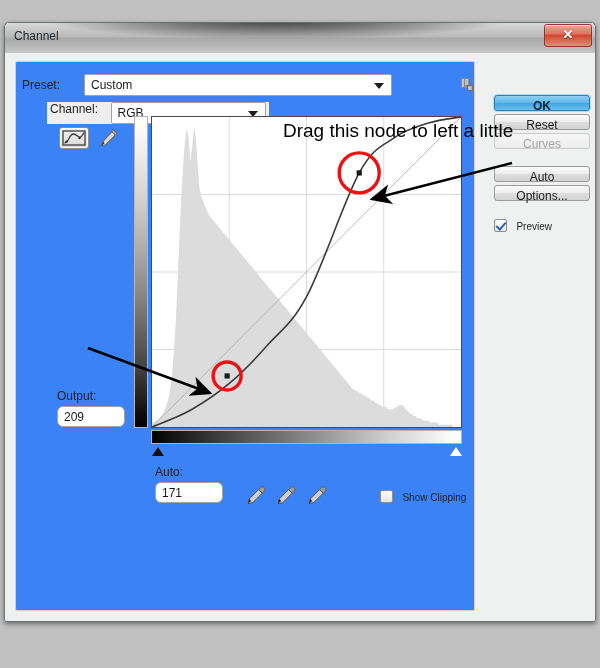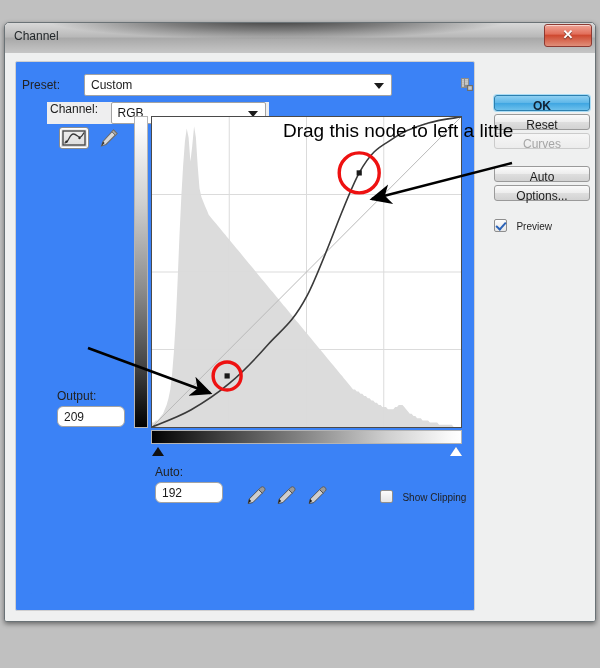--- a/index.html
+++ b/index.html
@@ -425,21 +425,21 @@
           <div id="white-point"></div>
         </div>
 
         <div id="output-block">
           <div class="num-label">Output:</div>
           <div class="num-field">209</div>
         </div>
 
         <div id="input-block">
           <div class="num-label">Auto:</div>
-          <div class="num-field">192</div>
+          <div class="num-field">171</div>
         </div>
 
         <div id="eyedroppers">
           <span class="dropper">
             <svg width="26" height="24" viewBox="0 0 26 24">
               <path d="M19 4.2 a2.6 2.6 0 0 1 3.6 3.6 l-2.4 2.4 -3.6 -3.6 Z" fill="#9a9a9a" stroke="#5a5a5a" stroke-width="0.9"></path>
               <path d="M16.6 6.6 l3.6 3.6 -9.4 9.4 -4.6 1 1 -4.6 Z" fill="#cfcfcf" stroke="#4a4a4a" stroke-width="0.9"></path>
               <path d="M6.2 20.6 l1 -4.6 2 2 Z" fill="#1d1d1d"></path>
             </svg>
           </span>

